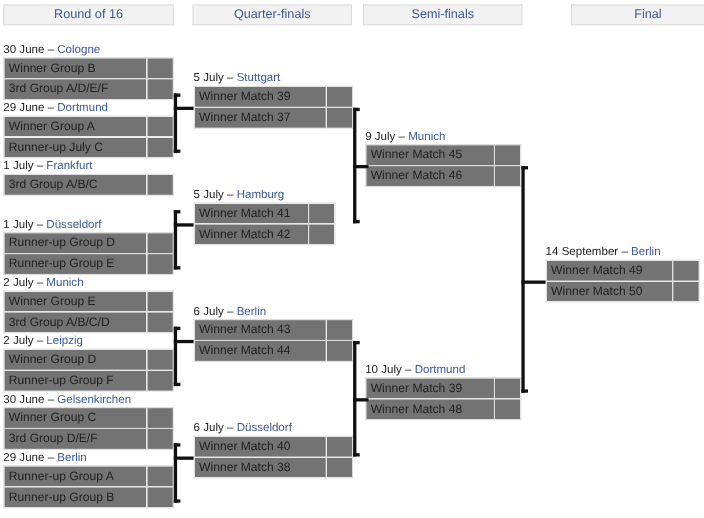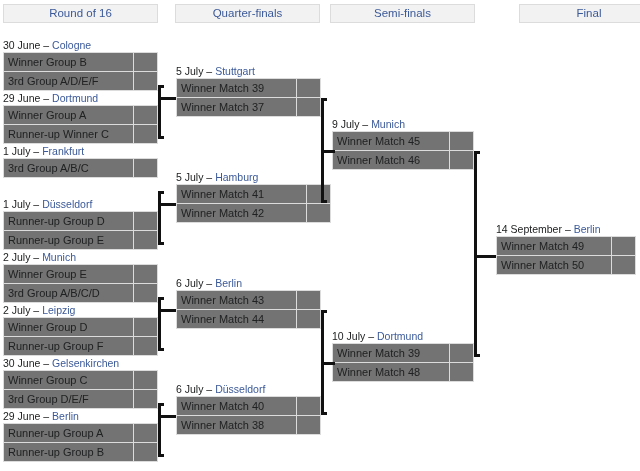--- a/index.html
+++ b/index.html
@@ -106,21 +106,21 @@
       <span class="dash">–</span>
       <span class="venue">Dortmund</span>
     </div>
     <table class="match-table" style="width:155px;">
         <tbody>
       <tr>
         <td>Winner Group A</td>
         <td class="score"></td>
       </tr>
       <tr>
-        <td>Runner-up Winner C</td>
+        <td>Runner-up July C</td>
         <td class="score"></td>
       </tr>
     </tbody>
       </table>
   </div>
 
   <div class="match" style="left:3px;top:144px;">
     <div class="match-label">
       <span>1 July</span>
       <span class="dash">–</span>
@@ -255,21 +255,21 @@
     </tbody>
       </table>
   </div>
 
   <div class="match" style="left:176px;top:170px;">
     <div class="match-label">
       <span>5 July</span>
       <span class="dash">–</span>
       <span class="venue">Hamburg</span>
     </div>
-    <table class="match-table" style="width:155px;">
+    <table class="match-table" style="width:129px;">
         <tbody>
       <tr>
         <td>Winner Match 41</td>
         <td class="score"></td>
       </tr>
       <tr>
         <td>Winner Match 42</td>
         <td class="score"></td>
       </tr>
     </tbody>

